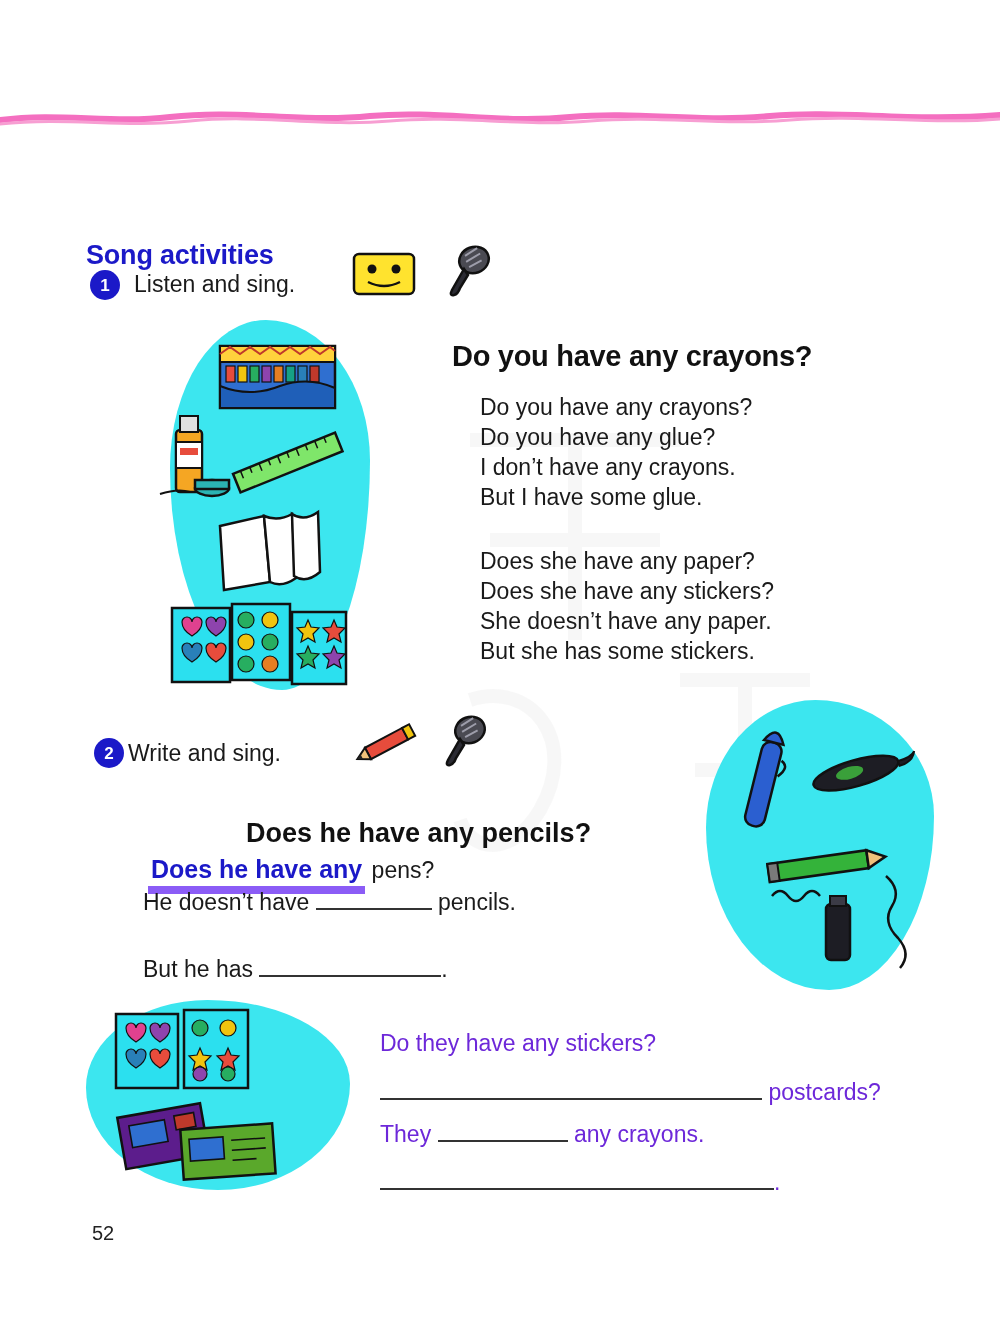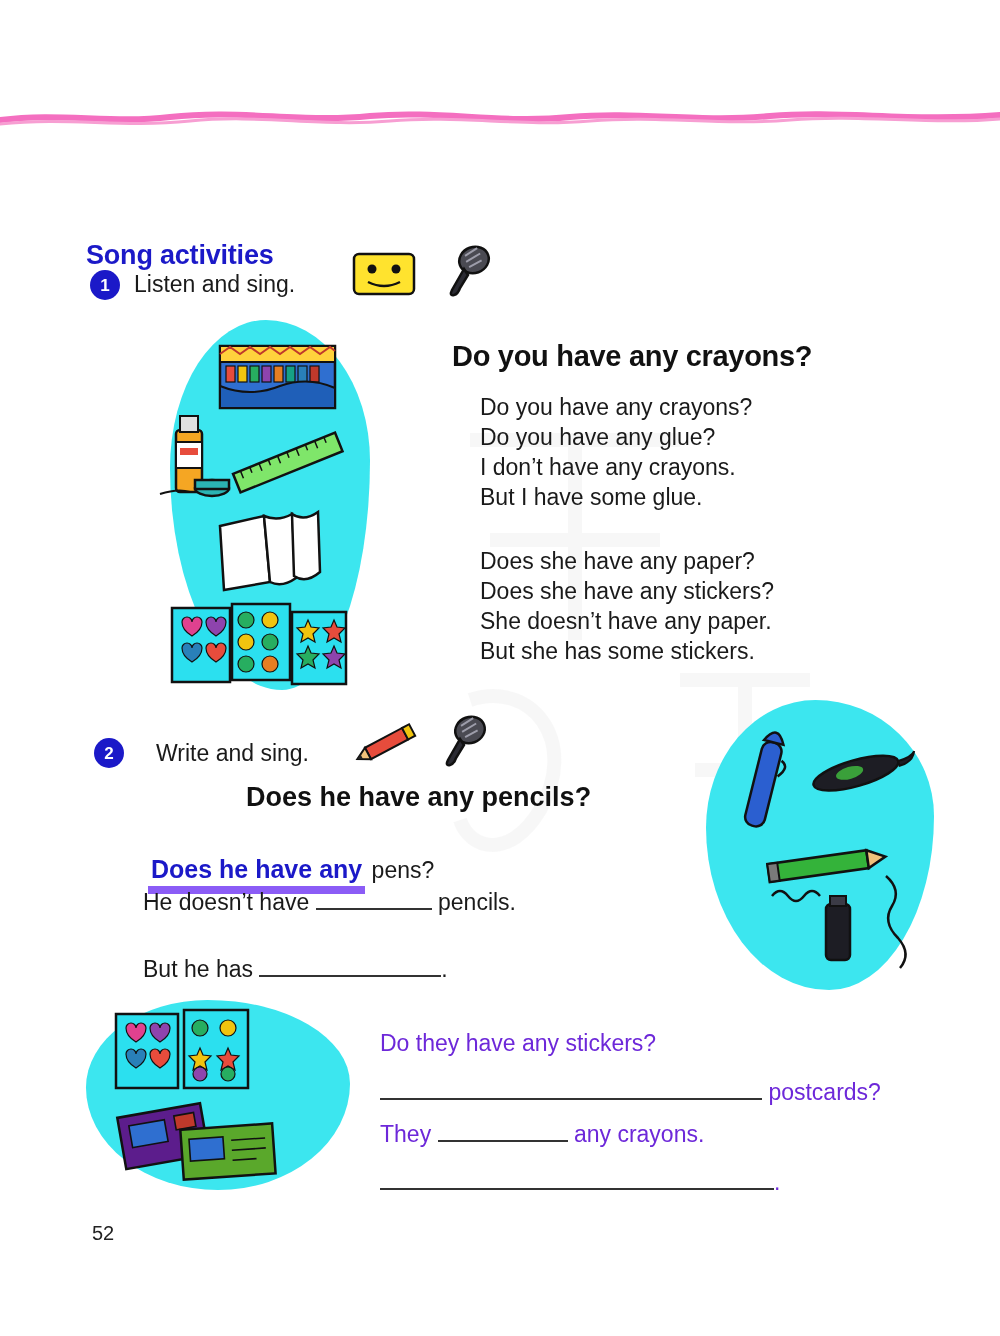--- a/index.html
+++ b/index.html
@@ -67,21 +67,21 @@
     font-size: 23px;
     color: #1a1a1a;
   }
 
   
   #badge-1 { left: 90px; top: 270px; }
   #instr-1 { left: 134px; top: 271px; }
 
   
   #badge-2 { left: 94px; top: 738px; }
-  #instr-2 { left: 156px; top: 740px; }
+  #instr-2 { left: 128px; top: 740px; }
 
   
   .song-title {
     position: absolute;
     left: 452px;
     top: 340px;
     font-size: 29px;
     font-weight: bold;
     color: #111111;
     letter-spacing: -0.3px;
@@ -97,21 +97,21 @@
     white-space: pre-line;
   }
   .lyrics.verse-2 {
     top: 546px;
   }
 
   
   .ex2-title {
     position: absolute;
     left: 246px;
-    top: 782px;
+    top: 818px;
     font-size: 27px;
     font-weight: bold;
     color: #111111;
   }
 
   .ex2-line {
     position: absolute;
     font-size: 23px;
     color: #1a1a1a;
     white-space: pre;

